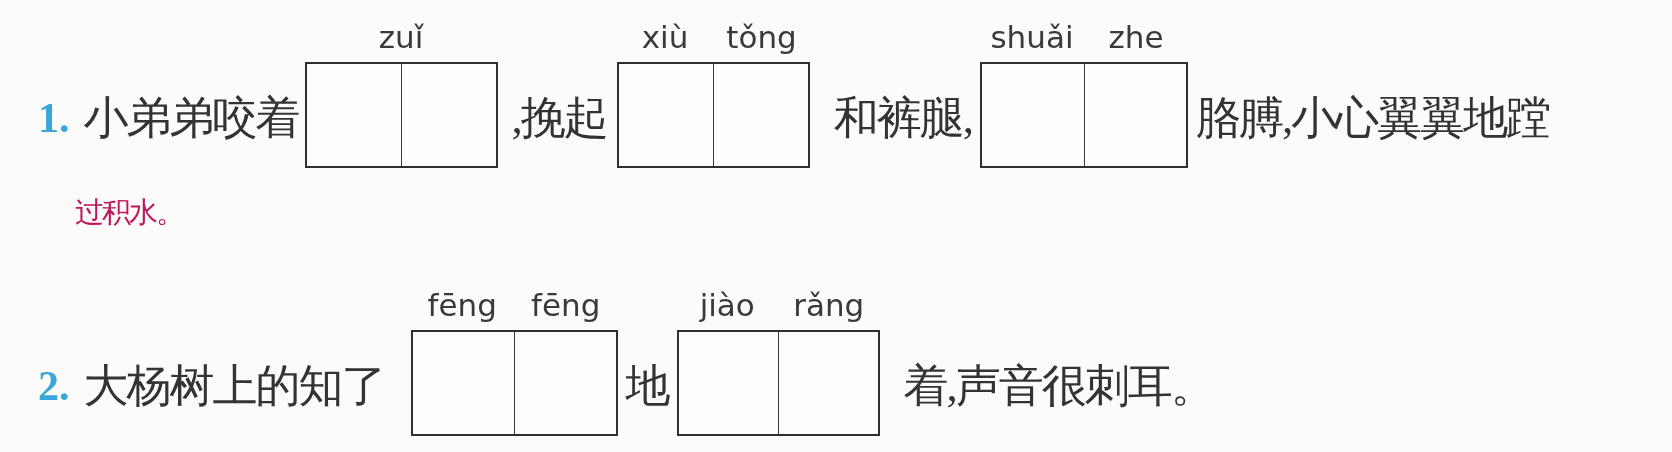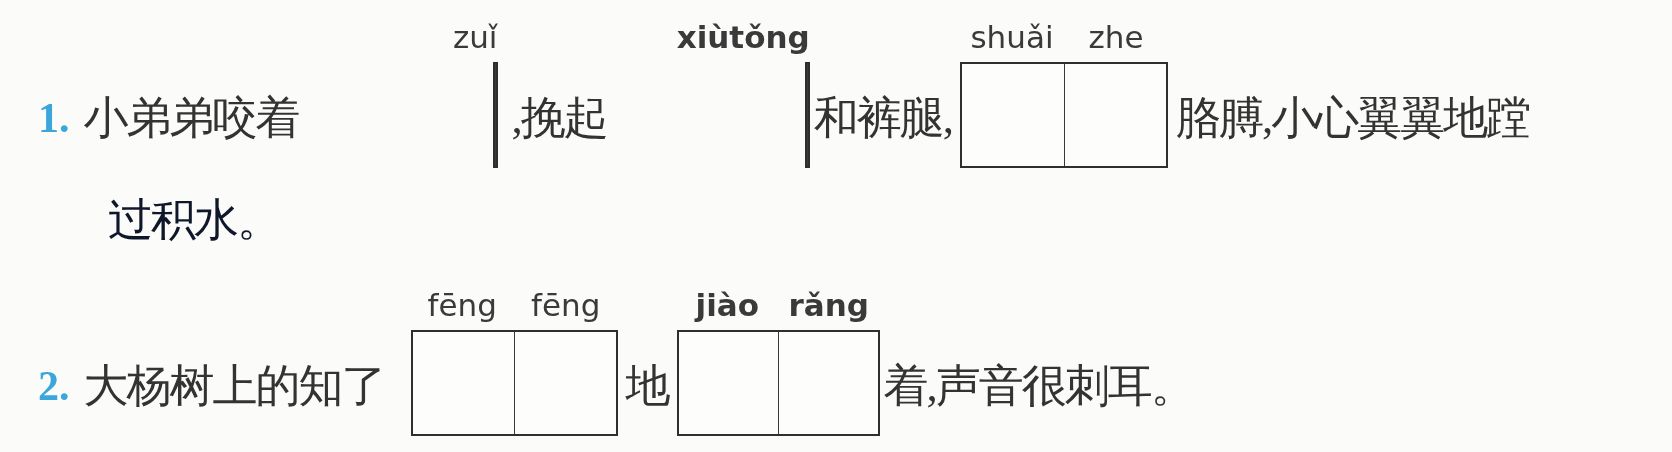--- a/index.html
+++ b/index.html
@@ -24,49 +24,49 @@
     color:#3ba6d9;
     margin:0 14px 29px 0;
   }
   .zh{
     font-size:45px;line-height:1;
     letter-spacing:-2px;
     margin-bottom:27px;
     color:#333333;
   }
   .cont{
-    position:absolute;left:108px;top:198px;
-    font-size:45px;line-height:1;letter-spacing:-2px;
-    color:#0f172a;
+    position:absolute;left:75px;top:198px;
+    font-size:29px;line-height:1;letter-spacing:-2px;
+    color:#be185d;
   }
   .wordbox{display:flex;flex-direction:column;}
   .pinyin{
     display:flex;
     font-family:"DejaVu Sans","Liberation Sans",sans-serif;
     font-size:31px;line-height:38px;
     color:#3a3a3a;
     margin-bottom:6px;
   }
   .pinyin span{flex:1;text-align:center;}
   .cells{
     display:flex;
     height:106px;
     border:2.5px solid #2f2f2f;
     background:#fdfdfc;
     box-sizing:border-box;
   }
   .cell{flex:1;}
   .cell-left{border-right:1.4px solid #3a3a3a;}
-  .bw193{width:193px;align-items:flex-end;}
+  .bw193{width:193px;}
   .bw208{width:208px;}
   .bw207{width:207px;}
   .bw203{width:203px;}
   .mr6{margin-right:6px;}
   .mr10{margin-right:10px;margin-top:48px;}
-  .mr12{margin-right:4px;font-weight:bold;}
+  .mr12{margin-right:24px;}
   .mr14{margin-right:14px;}
   .mr16{margin-right:8px;}
   .mr26{margin-right:26px;}
 </style>
 </head>
 <body>
 
 <div class="sheet">
 
   <div class="row row1">

